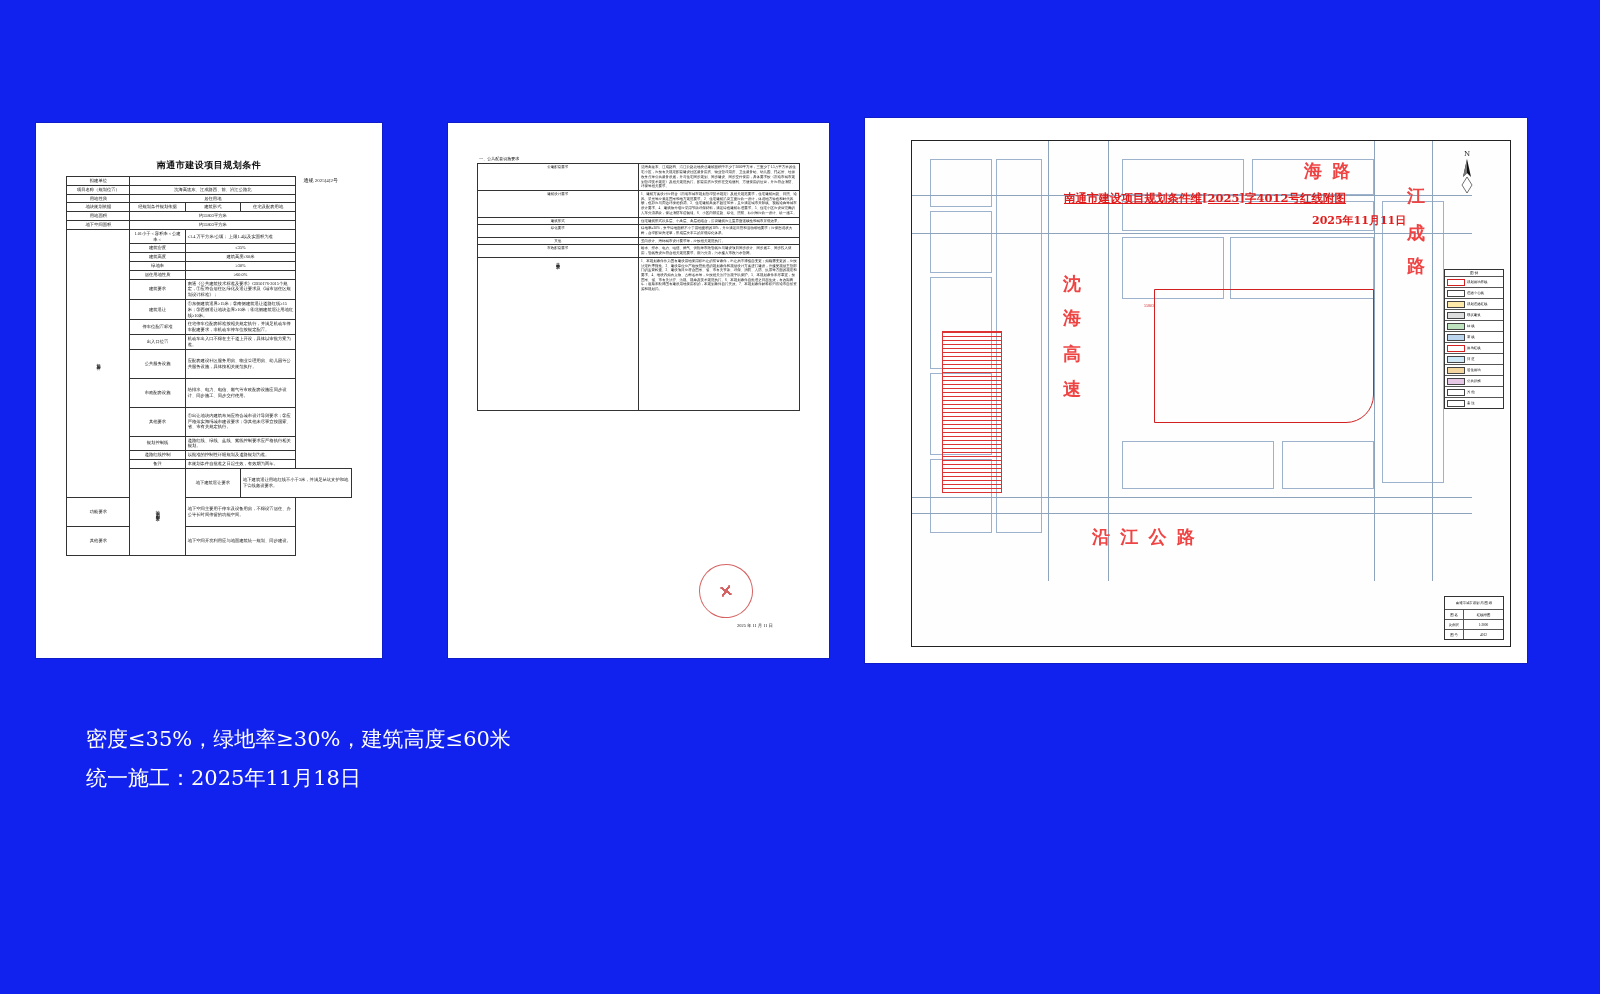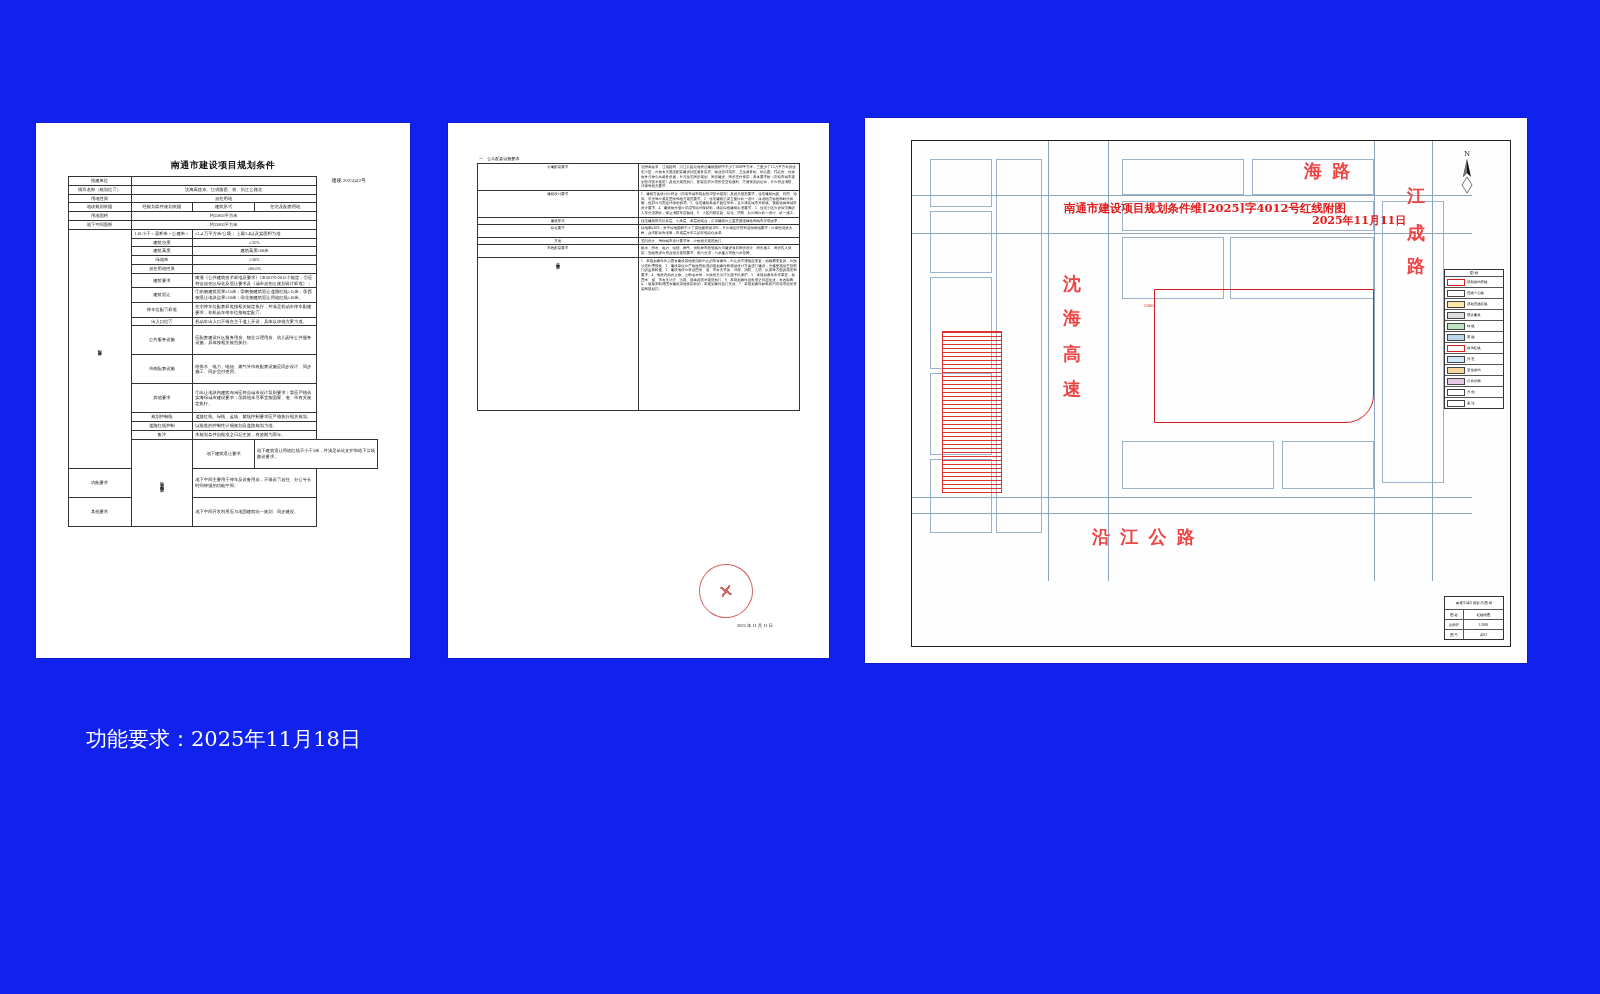--- a/index.html
+++ b/index.html
@@ -30,21 +30,21 @@
     letter-spacing: 1px;
   }
 
   
   .doc {
     position: absolute;
     background: #ffffff;
     box-shadow: 0 0 0 1px rgba(0,0,0,0.15);
     overflow: hidden;
   }
-  #doc1 { left: 36px;  top: 123px; width: 374px; height: 535px; }
+  #doc1 { left: 36px;  top: 123px; width: 346px; height: 535px; }
   #doc2 { left: 448px; top: 123px; width: 381px; height: 535px; }
   #doc3 { left: 865px; top: 118px; width: 662px; height: 545px; }
 
   .doc-inner {
     position: absolute;
     background: #fff;
   }
   #doc1 .doc-inner { left: 18px; top: 14px; right: 18px; bottom: 14px; }
   #doc2 .doc-inner { left: 22px; top: 14px; right: 22px; bottom: 14px; }
 
@@ -467,21 +467,21 @@
         <div class="hatch-col" style="left:30px; top:190px; width:58px; height:160px;"></div>
 
         <div class="parcel" style="left:242px; top:148px; width:218px; height:132px; border-radius:0 0 28px 0;"></div>
         <div class="note-red" style="left:232px; top:162px;">55803</div>
 
         <div class="road-label road-vert" style="left:148px; top:118px;">沈 海 高 速</div>
         <div class="road-label road-vert" style="left:492px; top:32px;">江 成 路</div>
         <div class="road-label" style="left:180px; top:384px;">沿 江 公 路</div>
         <div class="road-label" style="left:392px; top:18px;">海 路</div>
 
-        <div class="map-stamp-text" style="left:152px; top:60px;">南通市建设项目规划条件维[2025]字4012号红线附图</div>
+        <div class="map-stamp-text" style="left:152px; top:50px;text-decoration:underline;">南通市建设项目规划条件维[2025]字4012号红线附图</div>
         <div class="map-stamp-date" style="left:400px; top:72px;">2025年11月11日</div>
 
         <svg class="compass" style="right:26px; top:6px;" viewBox="0 0 34 46">
           <text x="17" y="9" font-size="7" text-anchor="middle" fill="#111" font-family="DejaVu Serif, serif">N</text>
           <polygon points="17,12 21,30 17,26 13,30" fill="#111"></polygon>
           <polygon points="17,12 13,30 17,26" fill="#777"></polygon>
           <polygon points="17,30 22,38 17,46 12,38" fill="none" stroke="#111" stroke-width="0.6"></polygon>
         </svg>
 
         <div class="legend">
@@ -553,16 +553,17 @@
             <div class="tk">图 号</div>
             <div class="tv">4012</div>
           </div>
         </div>
 
       </div>
     </div>
   </div>
 
   <div class="footer">
-    <span class="ln">功能要求：2025年11月18日</span>
+    <span class="ln">密度≤35%，绿地率≥30%，建筑高度≤60米</span>
+    <span class="ln">统一施工：2025年11月18日</span>
   </div>
 
 </div>
 
 </body></html>

